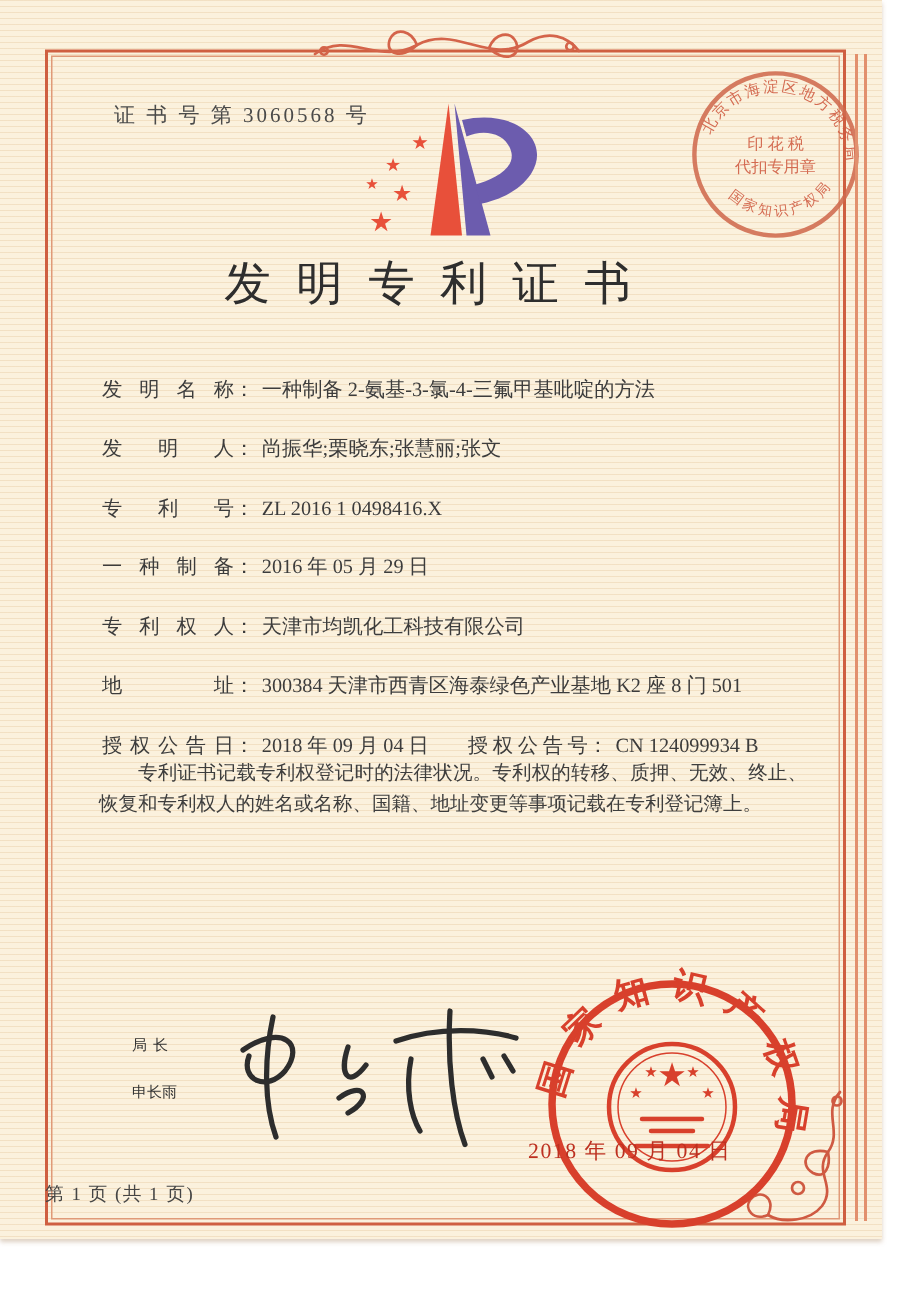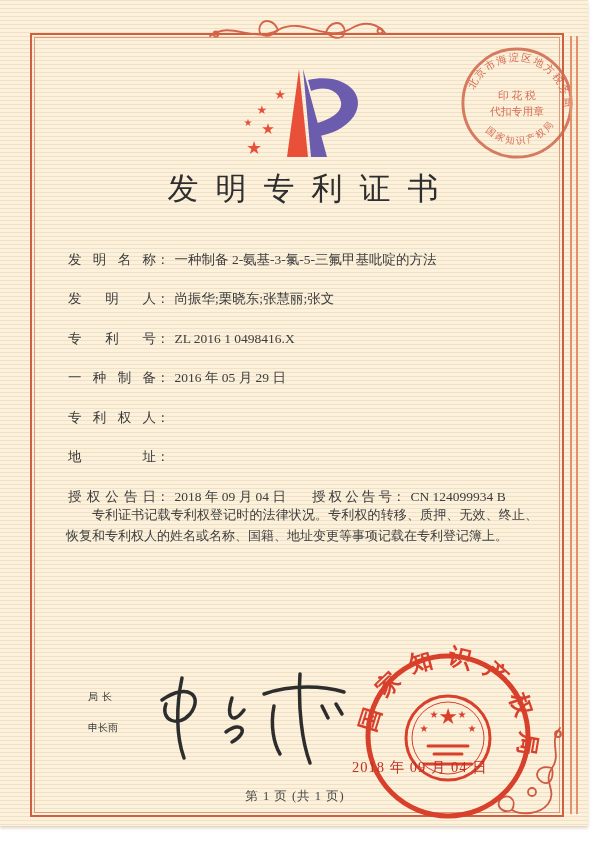--- a/index.html
+++ b/index.html
@@ -20,37 +20,37 @@
   .frame-inner{position:absolute;inset:2px;border:1px solid #e09a78;}
   .edge-line{position:absolute;top:36px;width:2px;height:778px;background:#e2906d;}
   .edge-line.l1{left:570px;}
   .edge-line.l2{left:576px;}
   .ornament-top{position:absolute;left:208px;top:14px;}
   .ornament-corner{position:absolute;left:488px;top:726px;}
   .cert-no{position:absolute;left:76px;top:68px;font-size:14px;letter-spacing:2px;color:#4a4a4a;white-space:nowrap;}
   .logo{position:absolute;left:228px;top:64px;}
   .tax-seal{position:absolute;left:458px;top:44px;opacity:.88;}
   .title{
-    position:absolute;left:38px;top:168px;width:530px;text-align:center;
+    position:absolute;left:20px;top:168px;width:530px;text-align:center;
     font-size:31px;letter-spacing:17px;text-indent:17px;color:#2e2e2e;white-space:nowrap;
   }
   .fields{position:absolute;left:68px;top:240px;width:478px;font-size:13.5px;color:#3c3c3c;}
   .field-row{height:39.5px;display:flex;align-items:center;white-space:nowrap;font-family:Liberation Serif, serif;}
   .f-label{display:inline-block;width:88px;text-align:justify;text-align-last:justify;flex:0 0 88px;}
   .f-colon{margin:0 5px 0 0;}
   .second-pair{display:flex;align-items:center;margin-left:26px;justify-content:flex-end;}
   .second-pair .f-label{width:80px;flex:0 0 80px;}
   .body-text{position:absolute;left:66px;top:505px;width:472px;font-size:13px;line-height:20.5px;color:#3e3e3e;text-align:justify;}
   .body-text p{margin:0;text-indent:2em;}
   .signer{position:absolute;left:88px;top:690px;font-size:10px;color:#333;}
   .signer .role{letter-spacing:4px;margin-bottom:17px;}
   .signature{position:absolute;left:148px;top:660px;}
   .office-seal{position:absolute;left:356px;top:644px;}
   .seal-date{position:absolute;left:352px;top:758px;font-size:14.5px;color:#bd3020;letter-spacing:1px;white-space:nowrap;}
-  .page-footer{position:absolute;left:30px;top:788px;width:530px;text-align:center;font-size:12.5px;color:#454545;letter-spacing:1px;}
+  .page-footer{position:absolute;left:30px;top:788px;width:530px;font-size:12.5px;color:#454545;letter-spacing:1px;}
 </style>
 </head>
 <body>
 
 <div id="page">
 
   <div class="paper">
 
     <div class="frame">
       <div class="frame-inner"></div>
@@ -69,20 +69,21 @@
     <svg class="ornament-corner" width="78" height="92" viewBox="0 0 78 92">
       <g stroke="#cf5a42" fill="none" stroke-width="1.8" stroke-linecap="round">
         <path d="M72,2 C60,16 74,28 64,42 C54,56 70,64 60,78 C52,88 34,90 24,84"></path>
         <path d="M64,42 C50,38 44,50 54,56 C62,60 66,52 64,42"></path>
         <path d="M24,84 C30,72 18,66 12,74 C8,80 14,88 24,84"></path>
         <circle cx="70" cy="8" r="3"></circle>
         <circle cx="44" cy="66" r="4"></circle>
       </g>
     </svg>
 
+    <div class="cert-no">证 书 号 第 3060568 号</div>
 
     <svg class="logo" width="150" height="100" viewBox="0 0 150 100">
       <polygon points="71,5 59,93 80,93" fill="#e8503a"></polygon>
       <polygon points="75,5 83,93 99,93" fill="#6c5cae"></polygon>
       <path d="M 80,16 C 116,8 140,30 126,52 C 117,65 102,70 92,72 L 89,59 C 100,56 115,49 113,38 C 110,24 94,22 83,27 Z" fill="#6c5cae"></path>
       <g fill="#e8503a" text-anchor="middle">
         <text x="52" y="35" font-size="13">★</text>
         <text x="34" y="50" font-size="12">★</text>
         <text x="20" y="62" font-size="10">★</text>
         <text x="40" y="70" font-size="15">★</text>
@@ -105,44 +106,46 @@
       <text x="60" y="56" font-size="11" fill="#cf5a40" text-anchor="middle">印 花 税</text>
       <text x="60" y="72" font-size="11" fill="#cf5a40" text-anchor="middle">代扣专用章</text>
     </svg>
 
     <div class="title">发明专利证书</div>
 
     <div class="fields">
       <div class="field-row">
         <span class="f-label">发明名称</span>
           <span class="f-colon">：</span>
-          <span>一种制备 2-氨基-3-氯-5-三氟甲基吡啶的方法</span>
+          <span>一种制备 2-氨基-3-氯-4-三氟甲基吡啶的方法</span>
       </div>
       <div class="field-row">
         <span class="f-label">发明人</span>
           <span class="f-colon">：</span>
           <span>尚振华;栗晓东;张慧丽;张文</span>
       </div>
       <div class="field-row">
         <span class="f-label">专利号</span>
           <span class="f-colon">：</span>
           <span>ZL 2016 1 0498416.X</span>
       </div>
       <div class="field-row">
         <span class="f-label">一种制备</span>
           <span class="f-colon">：</span>
           <span>2016 年 05 月 29 日</span>
       </div>
       <div class="field-row">
         <span class="f-label">专利权人</span>
           <span class="f-colon">：</span>
+          <span>天津市均凯化工科技有限公司</span>
       </div>
       <div class="field-row">
         <span class="f-label">地址</span>
           <span class="f-colon">：</span>
+          <span>300384 天津市西青区海泰绿色产业基地 K2 座 8 门 501</span>
       </div>
       <div class="field-row">
         <span class="f-label">授权公告日</span>
           <span class="f-colon">：</span>
           <span>2018 年 09 月 04 日</span>
         <span class="second-pair">
           <span class="f-label">授权公告号</span>
             <span class="f-colon">：</span>
             <span>CN 124099934 B</span>
         </span>

